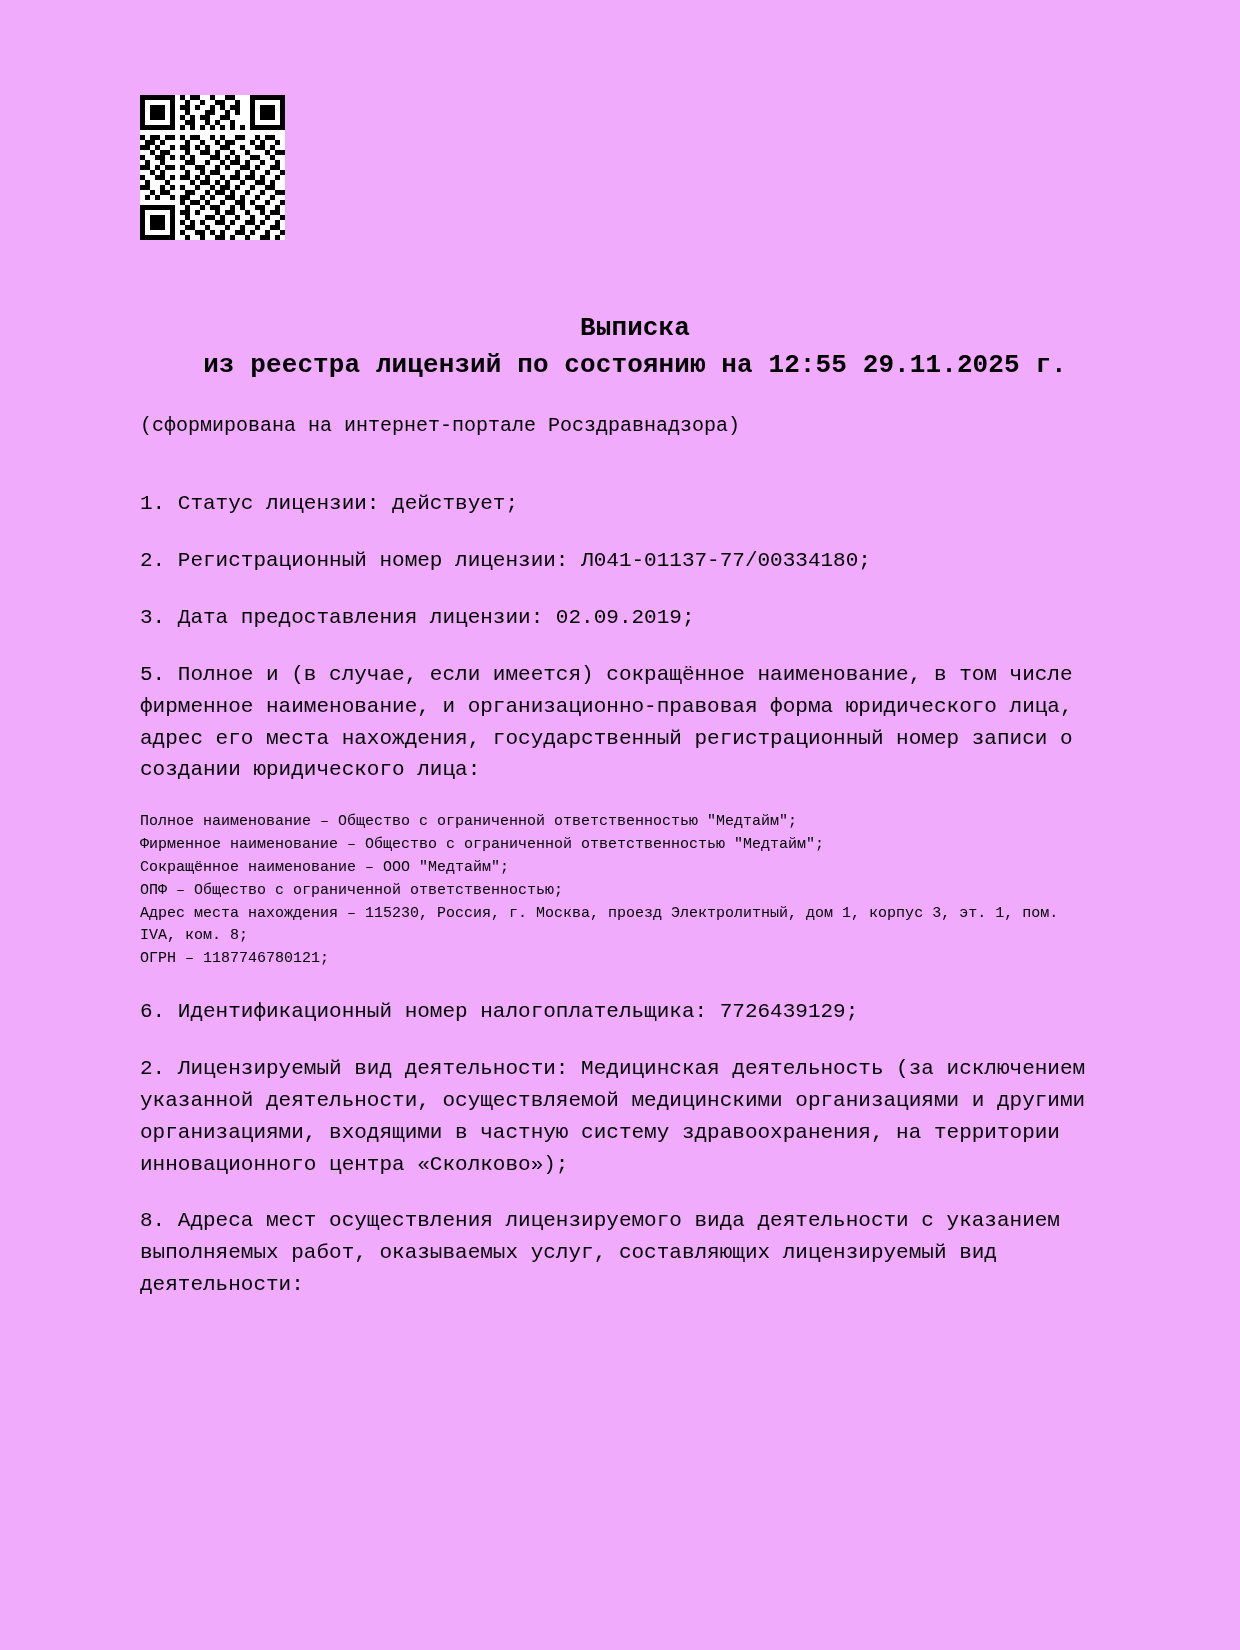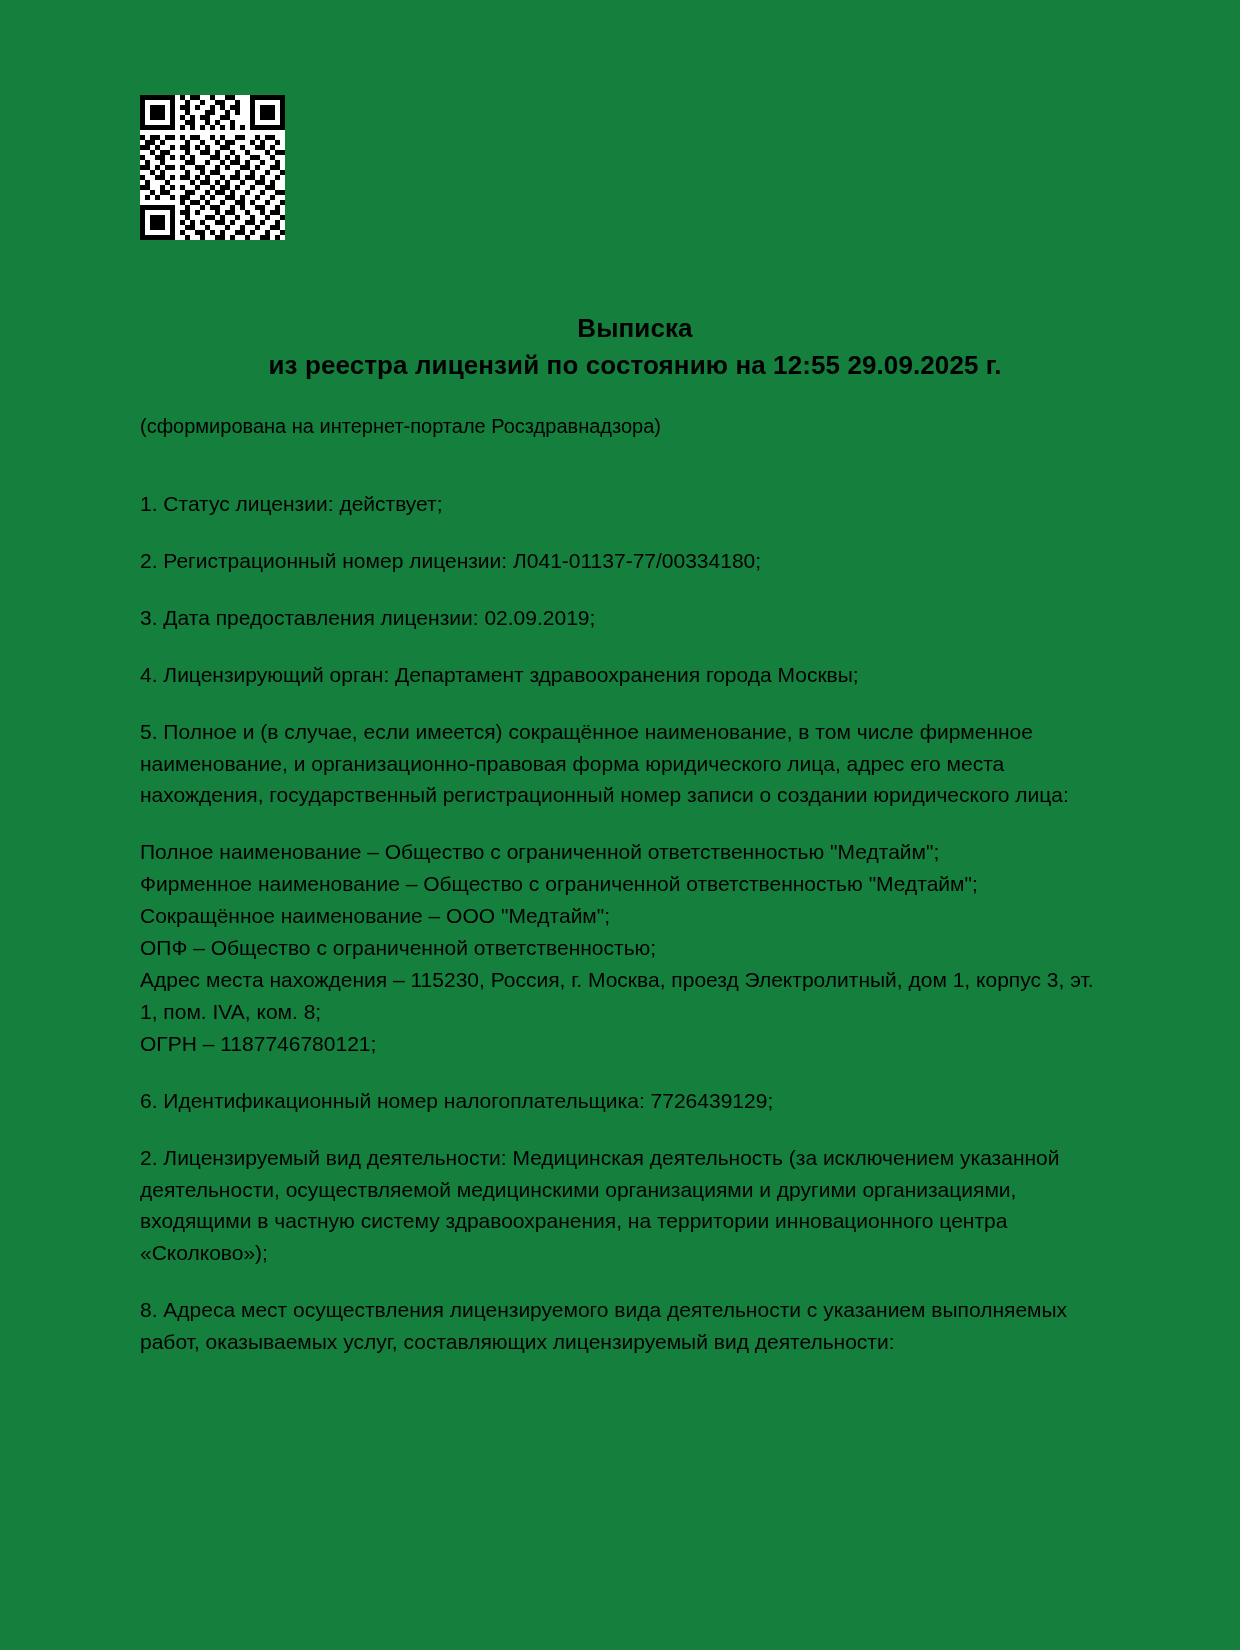--- a/index.html
+++ b/index.html
@@ -4,22 +4,22 @@
 <style>
   html, body {
     margin: 0;
     padding: 0;
     background: #ffffff;
   }
   .page {
     position: relative;
     width: 1240px;
     height: 1650px;
-    background: #15803d;
-    font-family: Liberation Sans, sans-serif;
+    background: #f0abfc;
+    font-family: Liberation Mono, monospace;
     color: #000000;
     box-sizing: border-box;
     overflow: hidden;
   }
 
   
   .qr-wrap {
     position: absolute;
     left: 140px;
     top: 95px;
@@ -66,21 +66,21 @@
     width: 962px;
   }
   .para {
     font-size: 21px;
     line-height: 1.52;
     margin: 0 6px 25px 0;
     text-align: left;
   }
   .para:last-child { margin-bottom: 0; }
   .lines {
-    font-size: 21px;
+    font-size: 15px;
     line-height: 1.52;
     margin: 0 0 25px 0;
   }
   .lines .ln { display: block; }
 </style>
 </head>
 <body>
 
 <div class="page">
 
@@ -326,30 +326,29 @@
           <rect x="18" y="28" width="1" height="1"></rect>
         <rect x="21" y="28" width="1" height="1"></rect>
           <rect x="24" y="28" width="2" height="1"></rect>
         <rect x="27" y="28" width="1" height="1"></rect>
       </g>
     </svg>
   </div>
 
   <div class="title-block">
     <div class="doc-title">Выписка</div>
-    <div class="doc-subtitle">из реестра лицензий по состоянию на 12:55 29.09.2025 г.</div>
+    <div class="doc-subtitle">из реестра лицензий по состоянию на 12:55 29.11.2025 г.</div>
   </div>
 
   <div class="formed-note">(сформирована на интернет-портале Росздравнадзора)</div>
 
   <div class="body-block">
     <p class="para">1. Статус лицензии: действует;</p>
     <p class="para">2. Регистрационный номер лицензии: Л041-01137-77/00334180;</p>
     <p class="para">3. Дата предоставления лицензии: 02.09.2019;</p>
-    <p class="para">4. Лицензирующий орган: Департамент здравоохранения города Москвы;</p>
     <p class="para">5. Полное и (в случае, если имеется) сокращённое наименование, в том числе фирменное наименование, и организационно-правовая форма юридического лица, адрес его места нахождения, государственный регистрационный номер записи о создании юридического лица:</p>
 
     <div class="lines">
       <span class="ln">Полное наименование – Общество с ограниченной ответственностью "Медтайм";</span>
       <span class="ln">Фирменное наименование – Общество с ограниченной ответственностью "Медтайм";</span>
       <span class="ln">Сокращённое наименование – ООО "Медтайм";</span>
       <span class="ln">ОПФ – Общество с ограниченной ответственностью;</span>
       <span class="ln">Адрес места нахождения – 115230, Россия, г. Москва, проезд Электролитный, дом 1, корпус 3, эт. 1, пом. IVA, ком. 8;</span>
       <span class="ln">ОГРН – 1187746780121;</span>
     </div>

